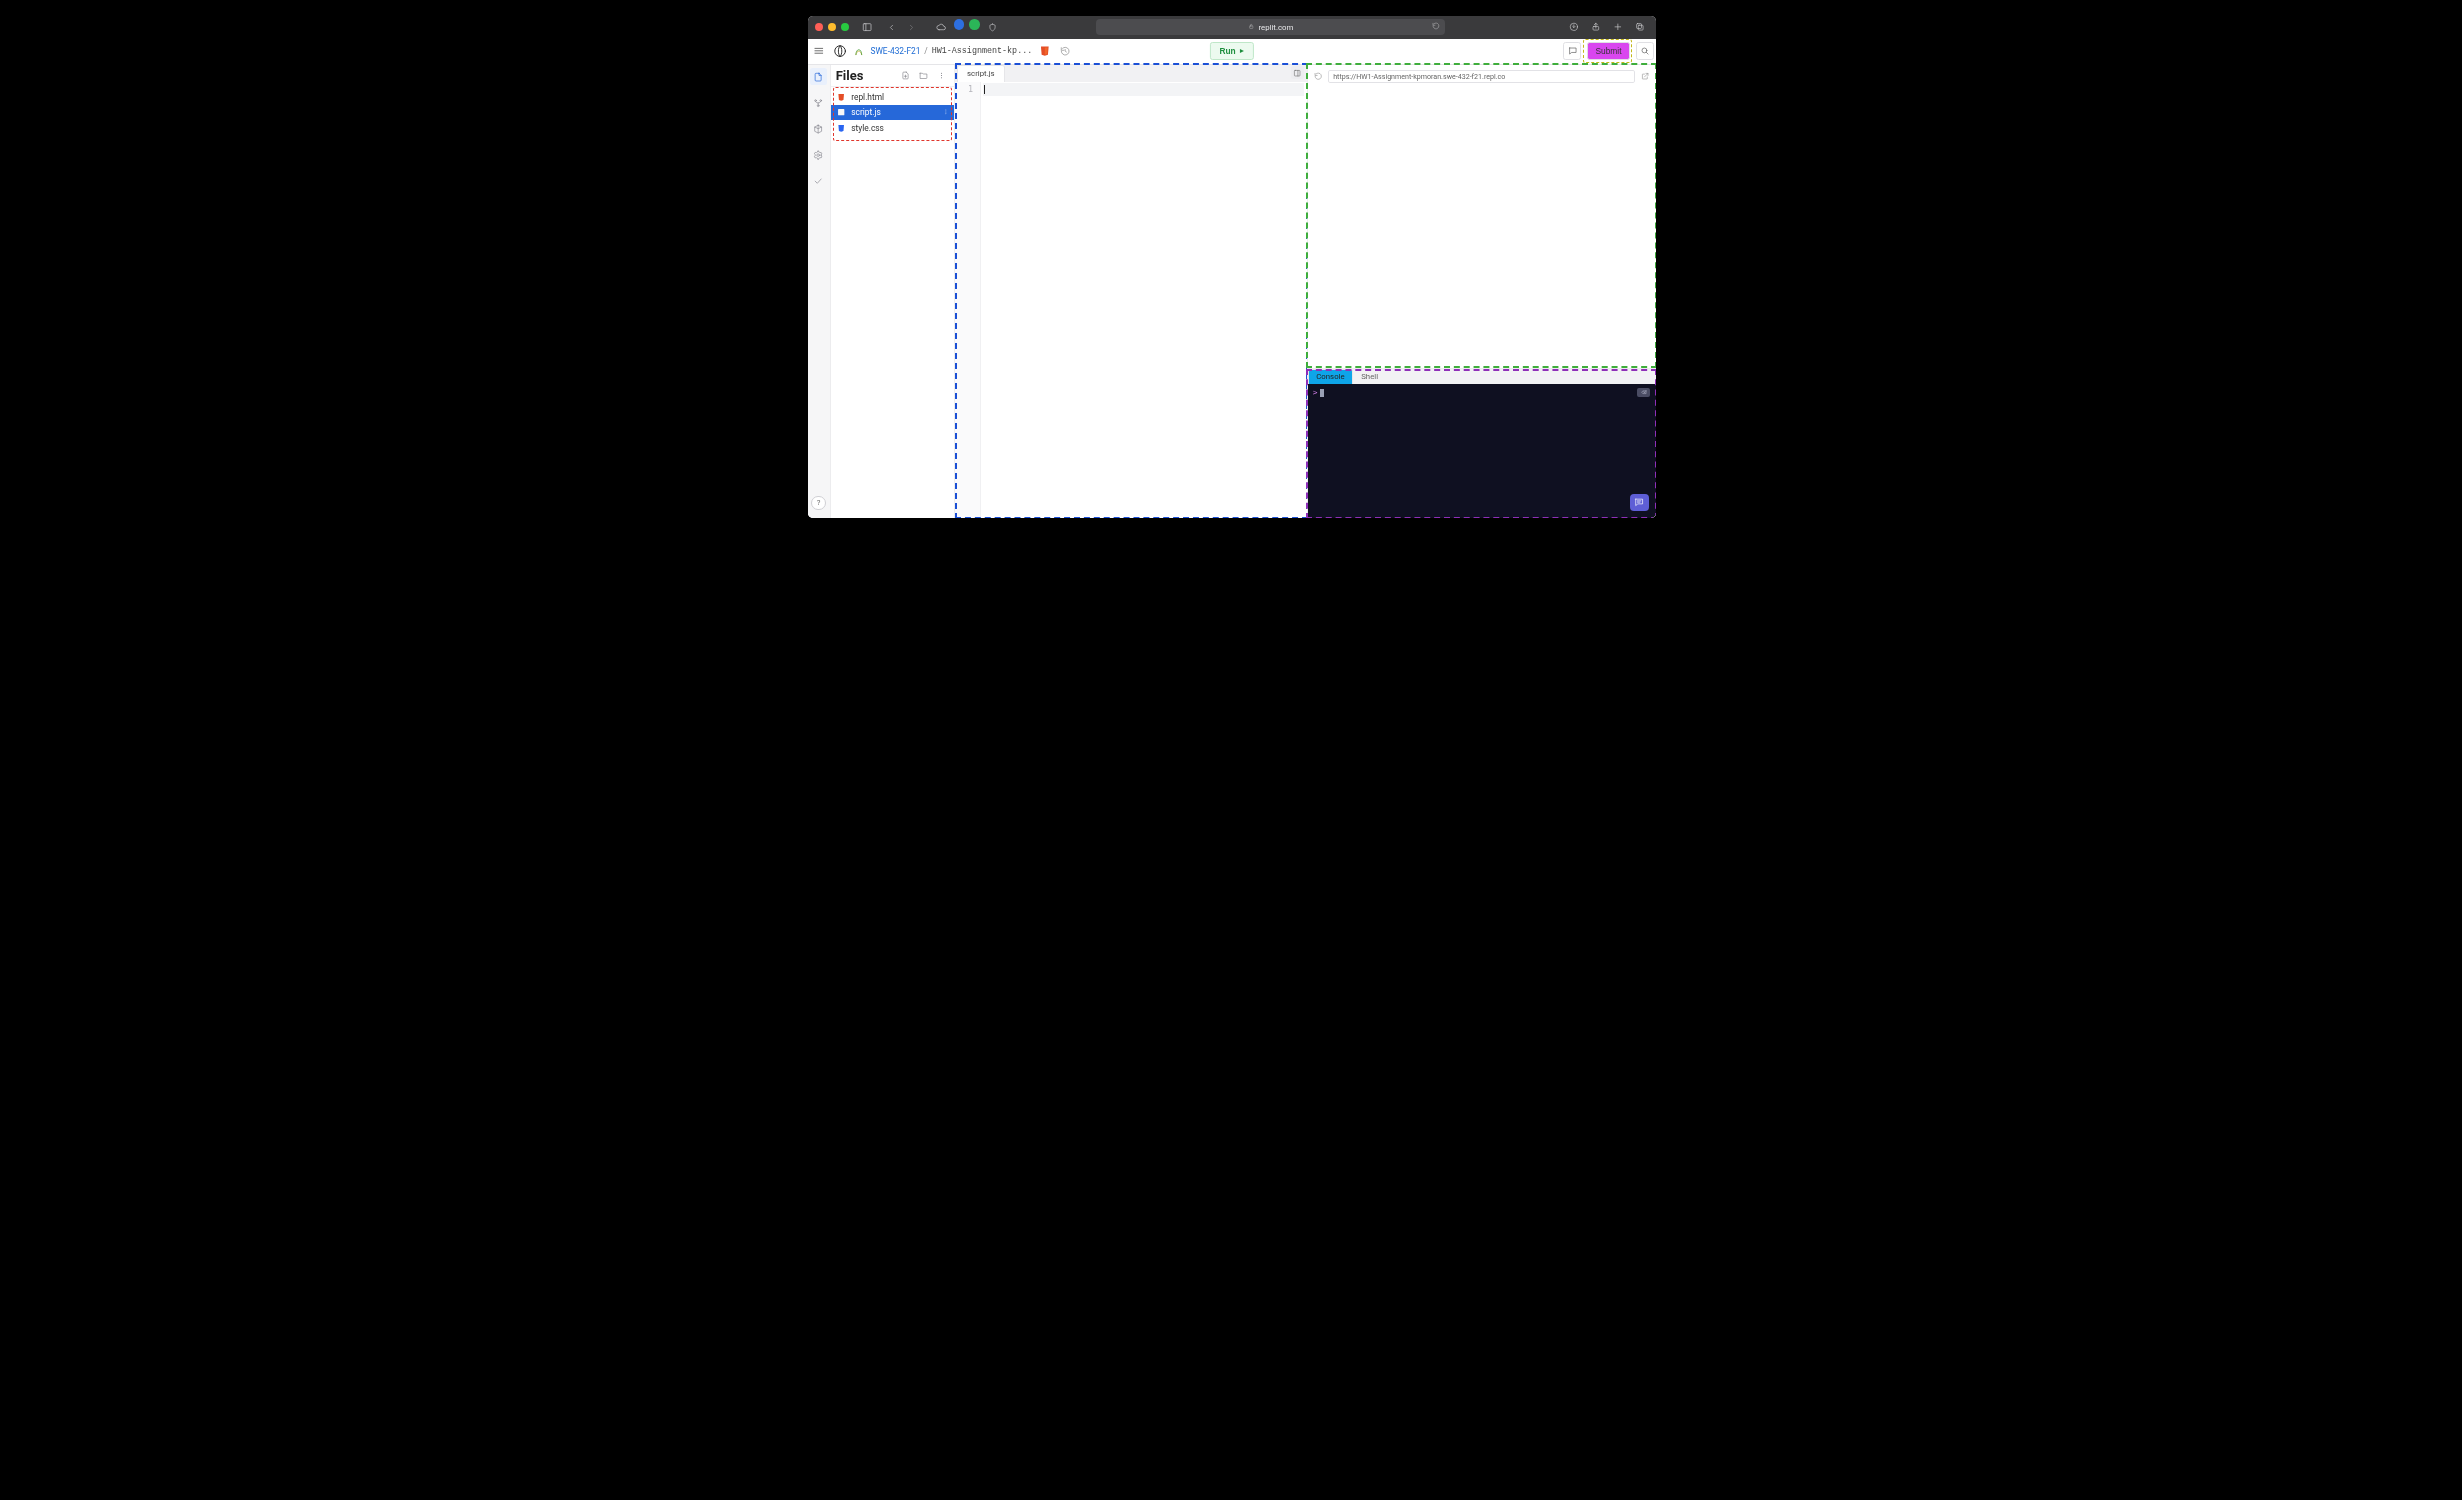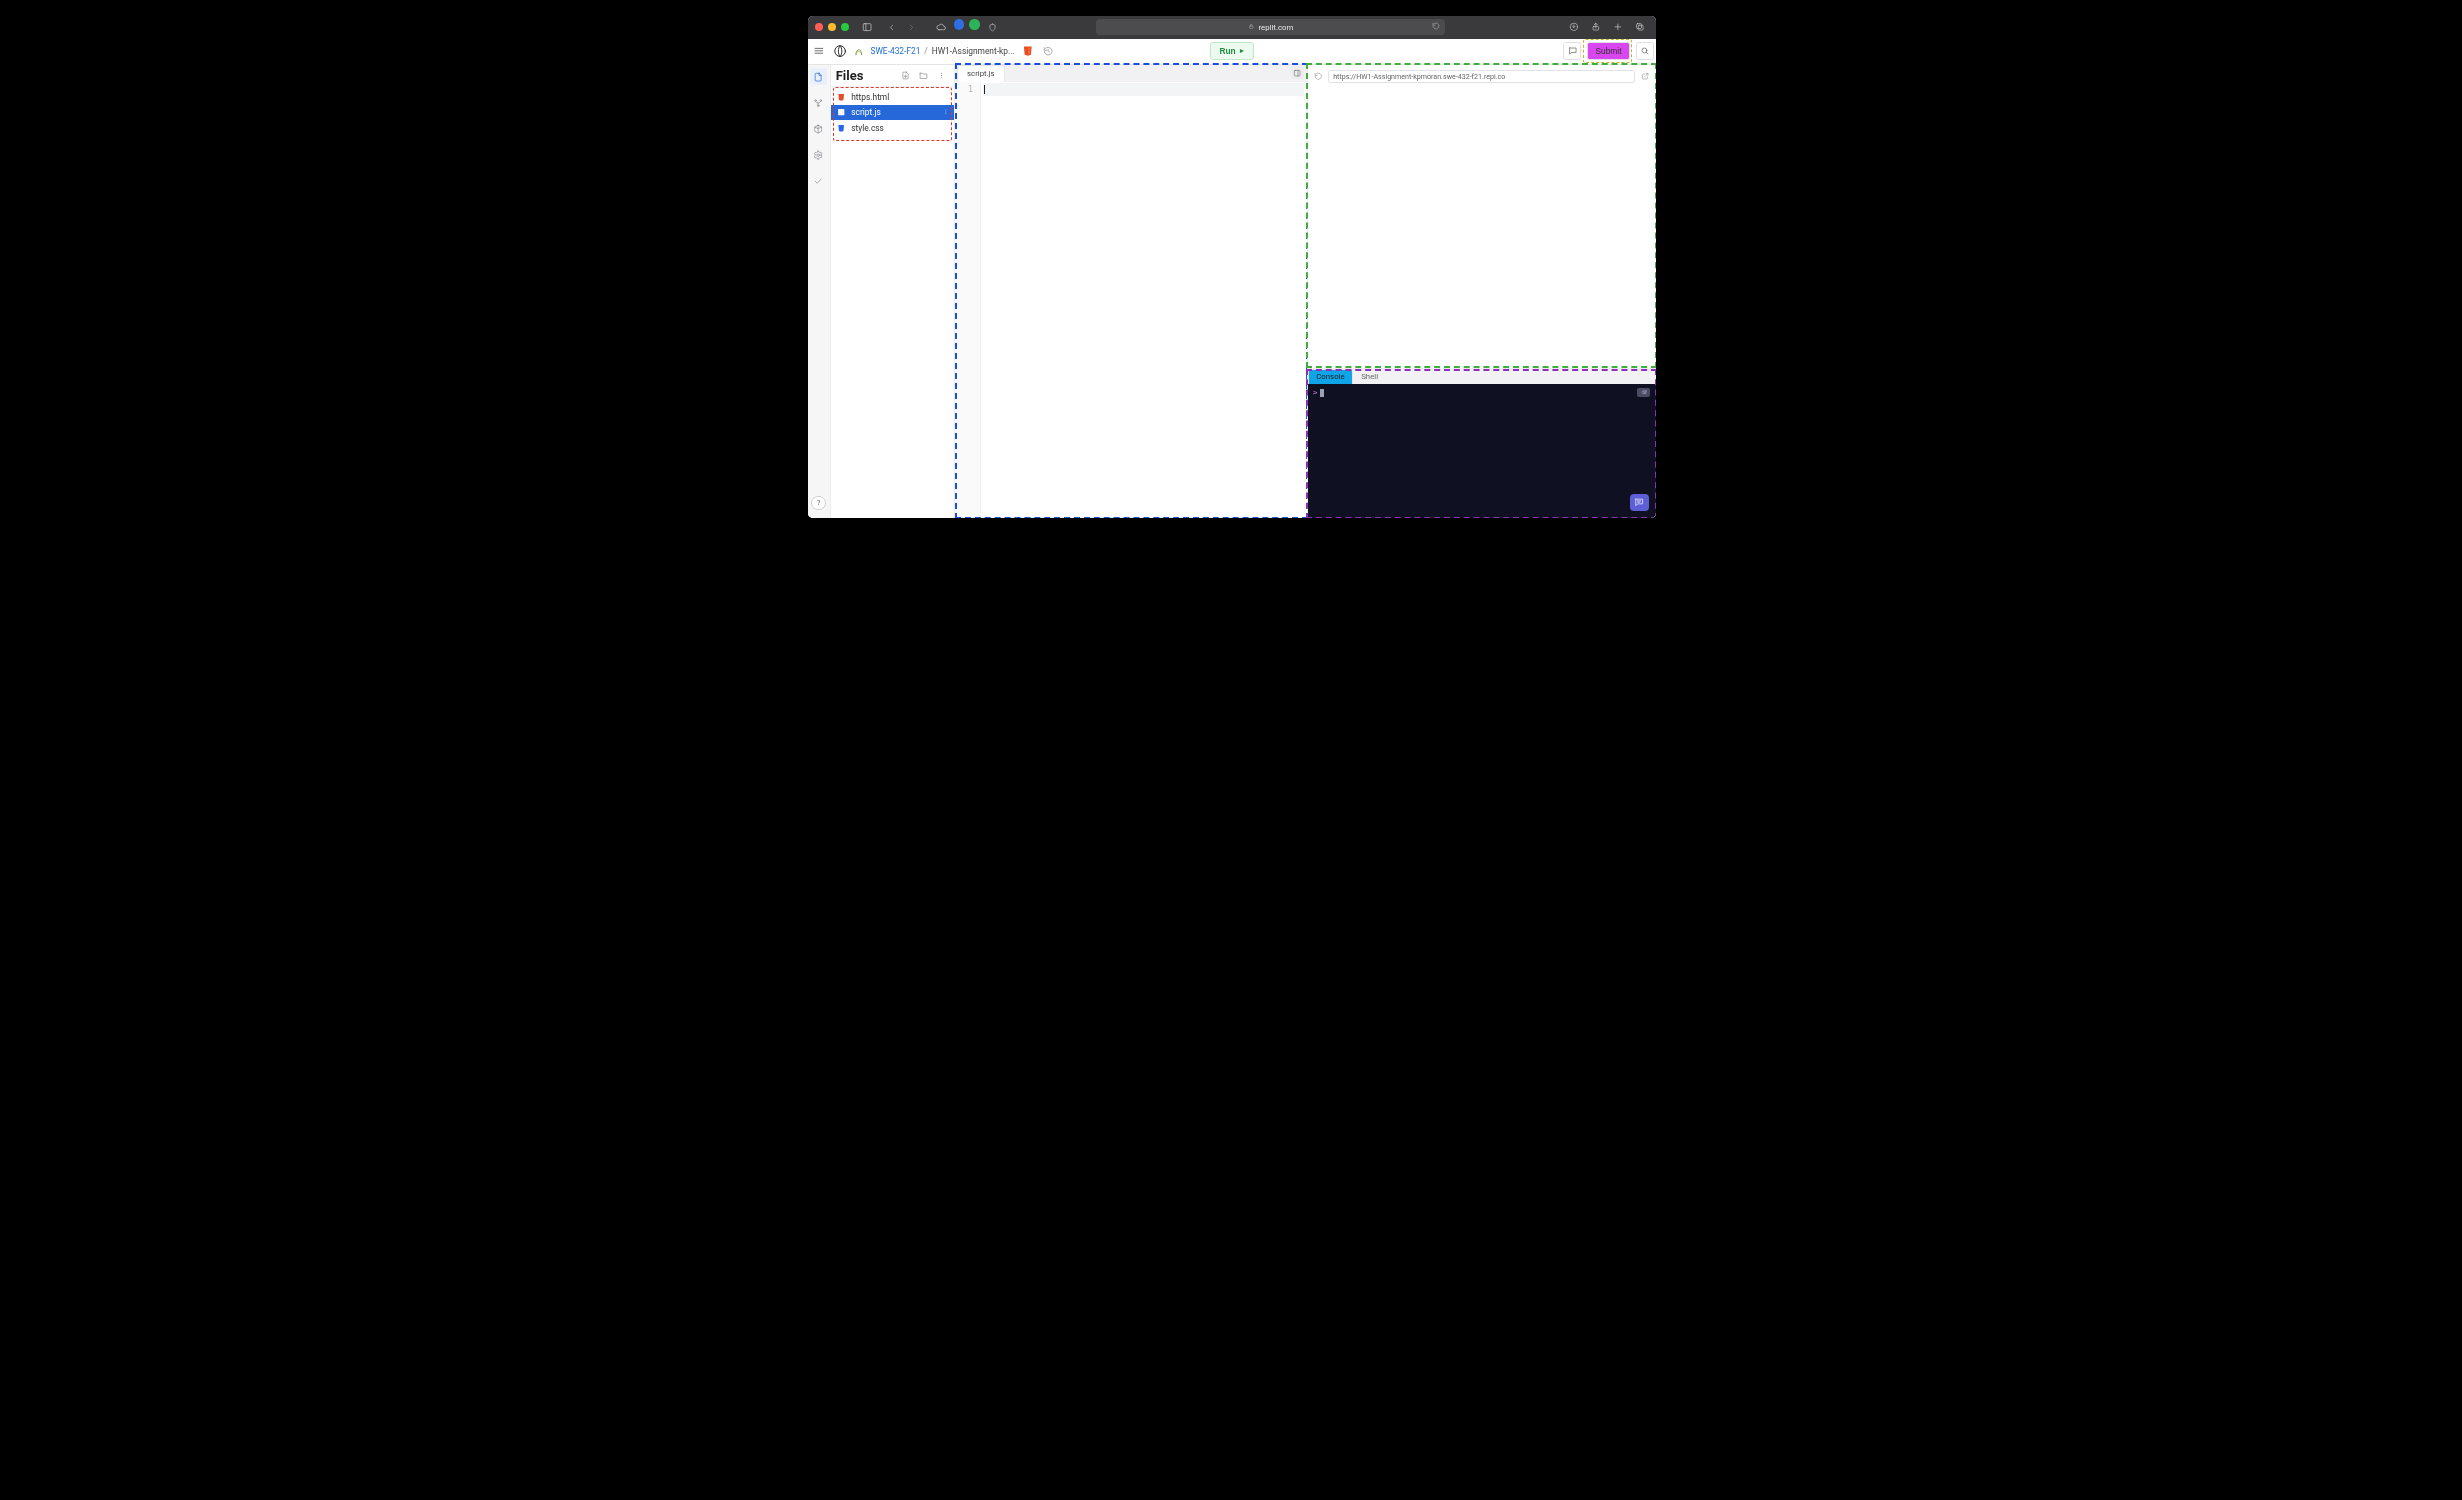--- a/index.html
+++ b/index.html
@@ -29,21 +29,21 @@
 
   
   .app-header { height:26px; display:flex; align-items:center; padding:0 2px; border-bottom:0.6px solid #e5e5e8; background:#fff; position:relative; }
   .hamburger { width:18px; height:18px; display:flex; align-items:center; justify-content:center; color:#444; cursor:pointer; }
   .hamburger svg { width:11.6px; height:11.6px; }
   .replit-logo { width:17px; height:17px; margin:0 3.9px; display:flex; align-items:center; justify-content:center; }
   .team-logo { width:13px; height:13px; margin-right:5.2px; display:flex; align-items:center; justify-content:center; }
   .breadcrumb { font-size:8.4px; color:#333; display:flex; align-items:center; gap:3.9px; }
   .breadcrumb a { color:#1d6bd4; text-decoration:none; }
   .breadcrumb .sep { color:#888; }
-  .breadcrumb .trunc { color:#444; }
+  .breadcrumb .trunc { color:#444;font-family:Liberation Mono, monospace; }
   .html5-badge { margin-left:6.5px; width:13px; height:13px; display:flex; align-items:center; justify-content:center; }
   .history-btn { margin-left:6.5px; width:14.2px; height:14.2px; display:flex; align-items:center; justify-content:center; color:#888; cursor:pointer; }
   .run-btn { position:absolute; left:50%; transform:translateX(-50%); height:18px; padding:0 9px; border:0.6px solid #bfe7c8; background:#ecfaef; color:#1e8e3e; border-radius:2.6px; font-size:8.4px; font-weight:600; display:flex; align-items:center; gap:3.9px; cursor:pointer; }
   .run-btn .tri { width:0; height:0; border-left:4.5px solid #1e8e3e; border-top:2.6px solid transparent; border-bottom:2.6px solid transparent; }
   .header-right { margin-left:auto; display:flex; align-items:center; gap:5.2px; }
   .chat-btn, .search-btn { width:18px; height:18px; border:0.6px solid #e0e0e4; border-radius:2.6px; display:flex; align-items:center; justify-content:center; color:#555; cursor:pointer; background:#fff; }
   .submit-wrap { position:relative; display:flex; }
   .submit-btn { height:18px; padding:0 7.8px; border:0.6px solid #e0e0e4; border-radius:2.6px; background:#d946ef; font-size:8.4px; color:#333; font-weight:400; cursor:pointer; }
   .annot-submit { position:absolute; left:-3.2px; top:-3.2px; right:-1.9px; bottom:-3.2px; border:1.9px dashed #c3b81a; border-radius:2.6px; pointer-events:none; }
 
@@ -329,21 +329,21 @@
               </svg>
           </span>
         </div>
         <div class="files-list-wrap">
           <div class="file-row">
             <span class="file-icon">
               <svg viewBox="0 0 24 24" width="8.4" height="8.4">
                   <path d="M4 3h16l-1.5 17L12 22l-6.5-2L4 3z" fill="#e44d26" stroke="none"></path>
                 </svg>
             </span>
-            <span>https.html</span>
+            <span>repl.html</span>
           </div>
           <div class="file-row selected">
             <span class="file-icon">
               <svg viewBox="0 0 24 24" width="8.4" height="8.4">
                   <rect x="3" y="3" width="18" height="18" rx="2" fill="#f7df1e" stroke="none"></rect>
                 </svg>
             </span>
             <span>script.js</span>
             <span class="kebab">
               <svg viewBox="0 0 24 24" width="7.8" height="7.8">

